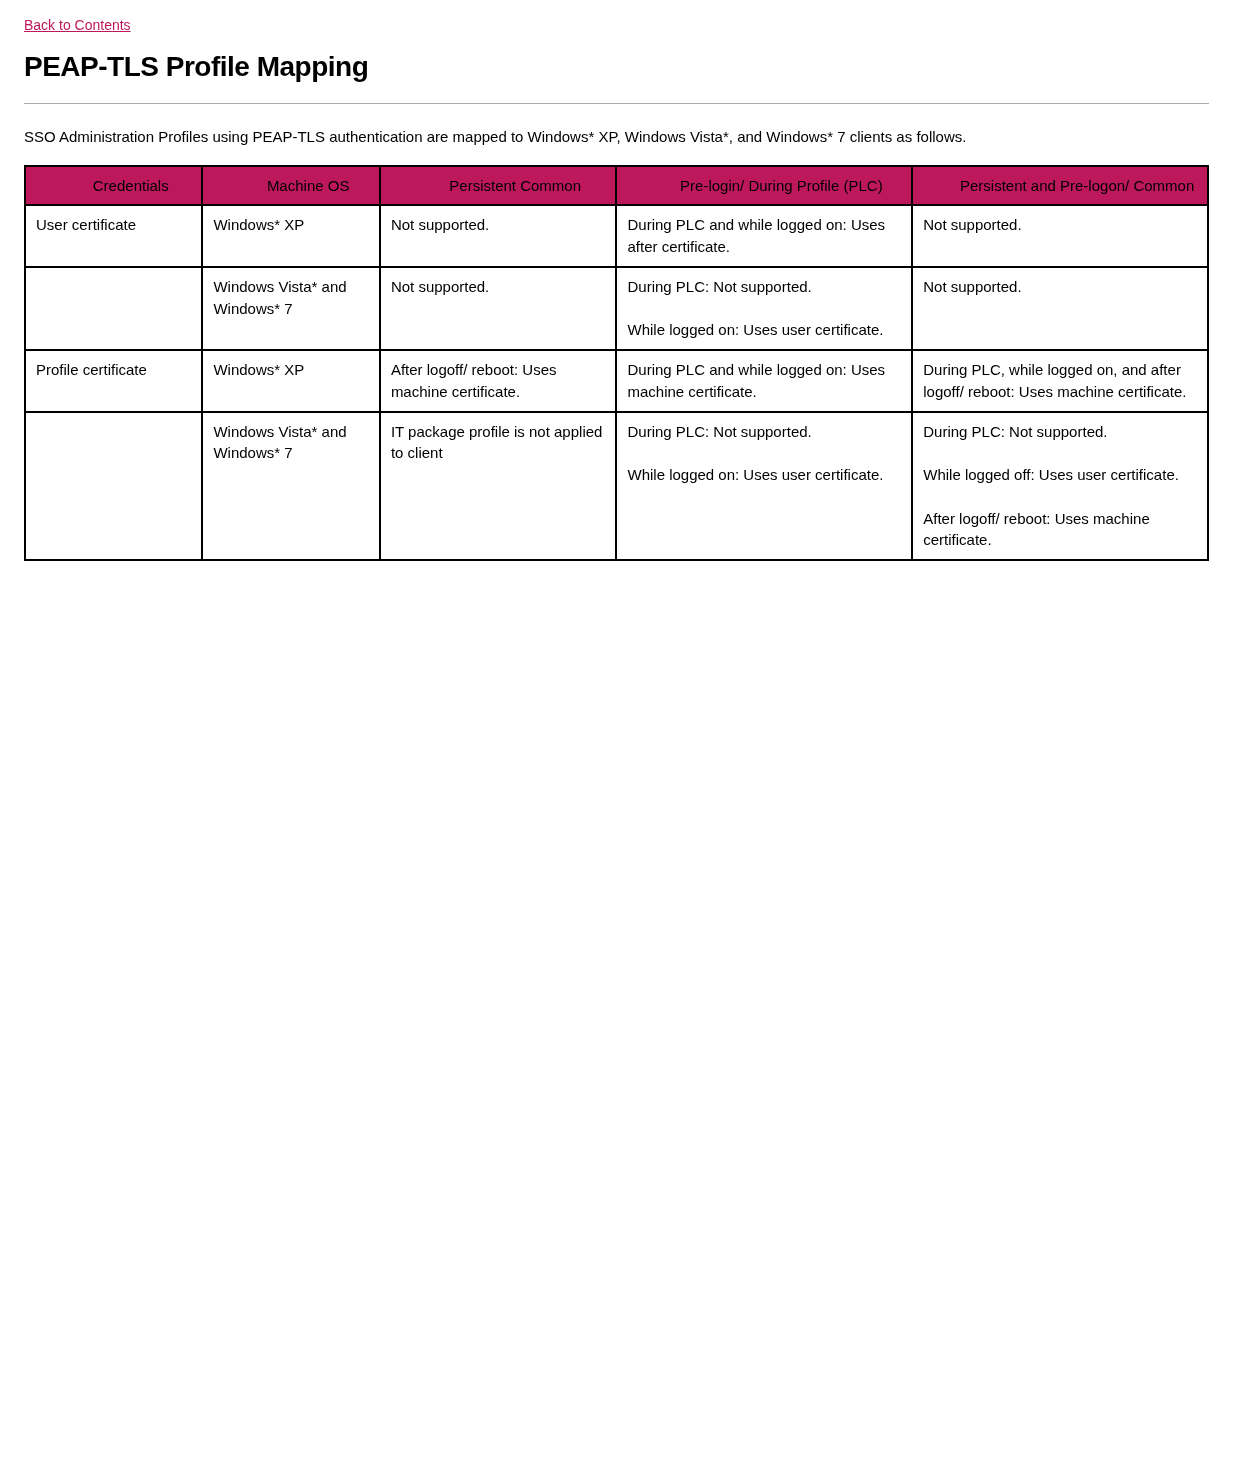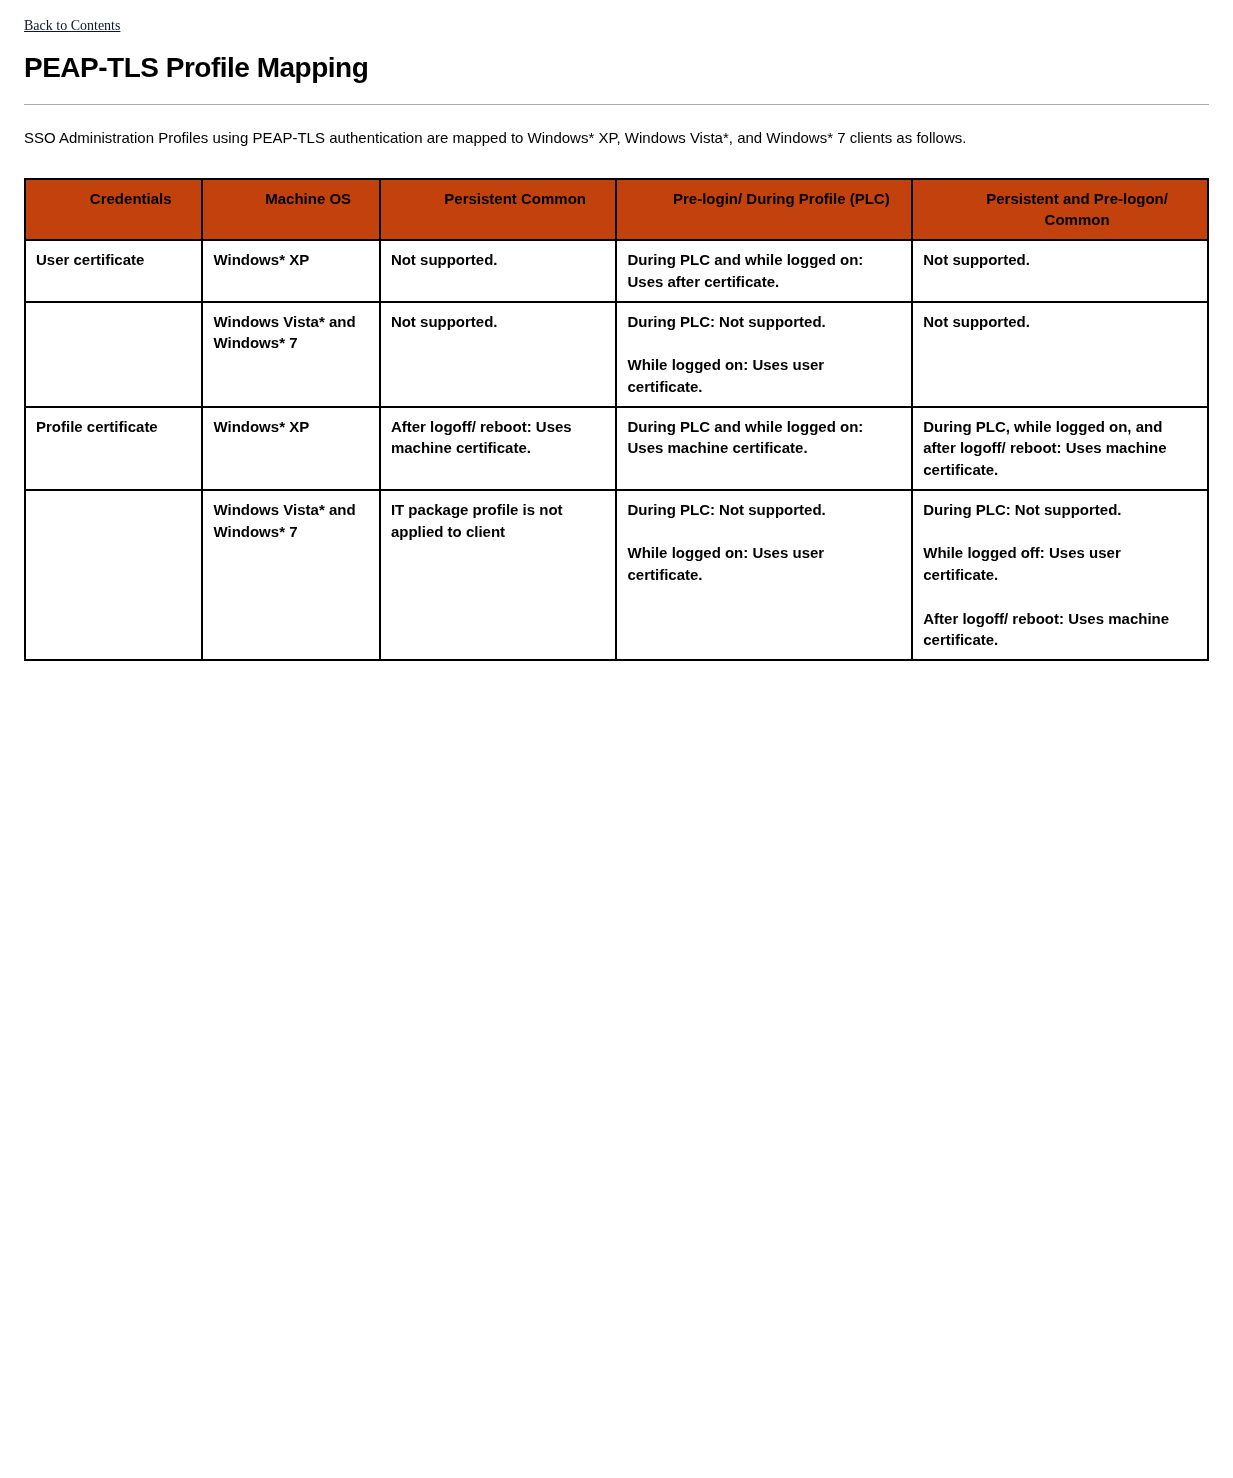--- a/index.html
+++ b/index.html
@@ -11,70 +11,69 @@
     body {
       font-family: Arial, sans-serif;
       font-size: 15px;
       background: #ffffff;
       color: #000000;
       padding: 16px 24px;
       max-width: 1233px;
     }
 
     #back-link {
-      color: #0f172a;
+      color: #be185d;
       text-decoration: underline;
       cursor: pointer;
       font-size: 14px;
       display: inline-block;
       margin-bottom: 18px;
-      font-family: Liberation Serif, serif;
     }
 
     #page-title {
       font-size: 28px;
       font-weight: bold;
       margin-bottom: 20px;
       letter-spacing: -0.5px;
     }
 
     #divider {
       border: none;
       border-top: 1px solid #aaaaaa;
       margin-bottom: 22px;
     }
 
     #intro-text {
-      margin-bottom: 28px;
+      margin-bottom: 16px;
       font-size: 15px;
       line-height: 1.5;
     }
 
     table {
       border-collapse: collapse;
       width: 100%;
       table-layout: fixed;
     }
 
     th, td {
       border: 2px solid #000000;
       padding: 8px 10px;
       vertical-align: top;
       font-size: 15px;
       line-height: 1.45;
     }
 
     th {
-      font-weight: bold;
-      background: #c2410c;
+      font-weight: normal;
+      background: #be185d;
       padding-left: 44px;
     }
 
     td {
-      font-weight: bold;
+      font-weight: normal;
     }
 
     col.col1 { width: 15%; }
     col.col2 { width: 15%; }
     col.col3 { width: 20%; }
     col.col4 { width: 25%; }
     col.col5 { width: 25%; }
   </style>
 </head>
 <body>

